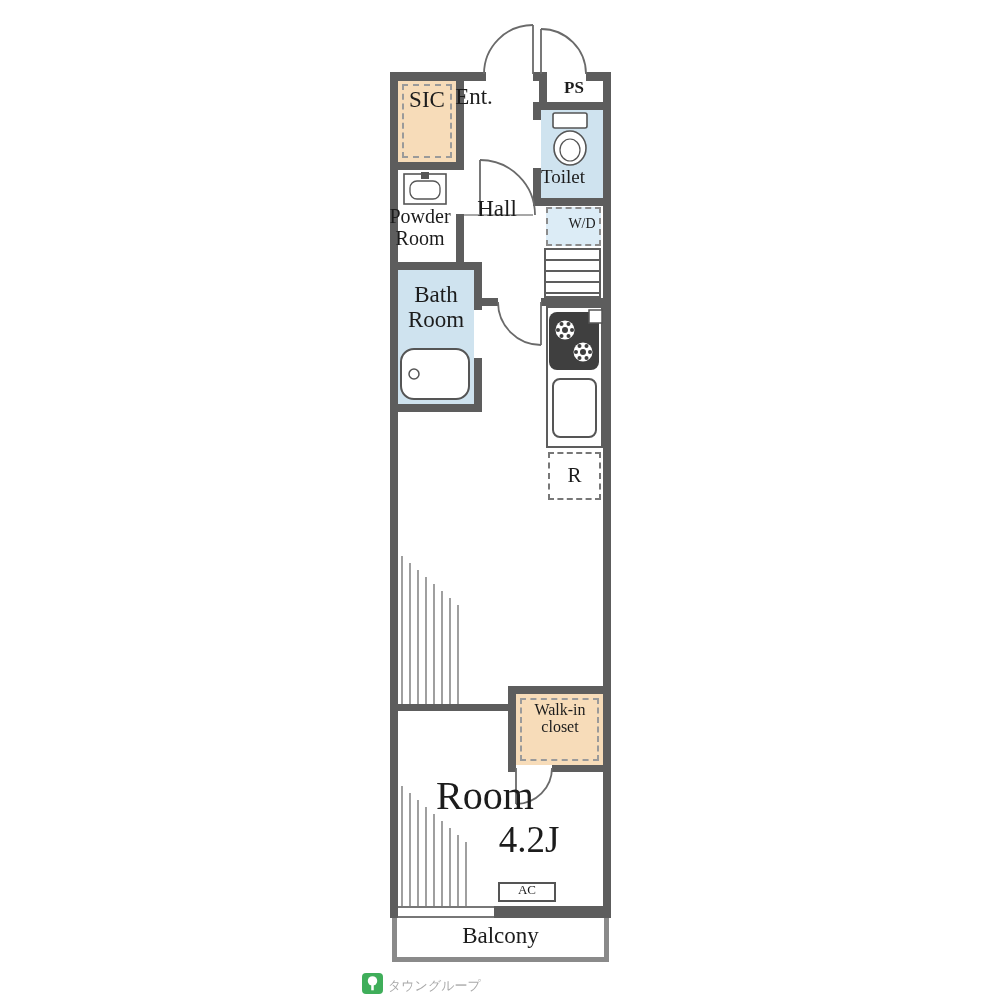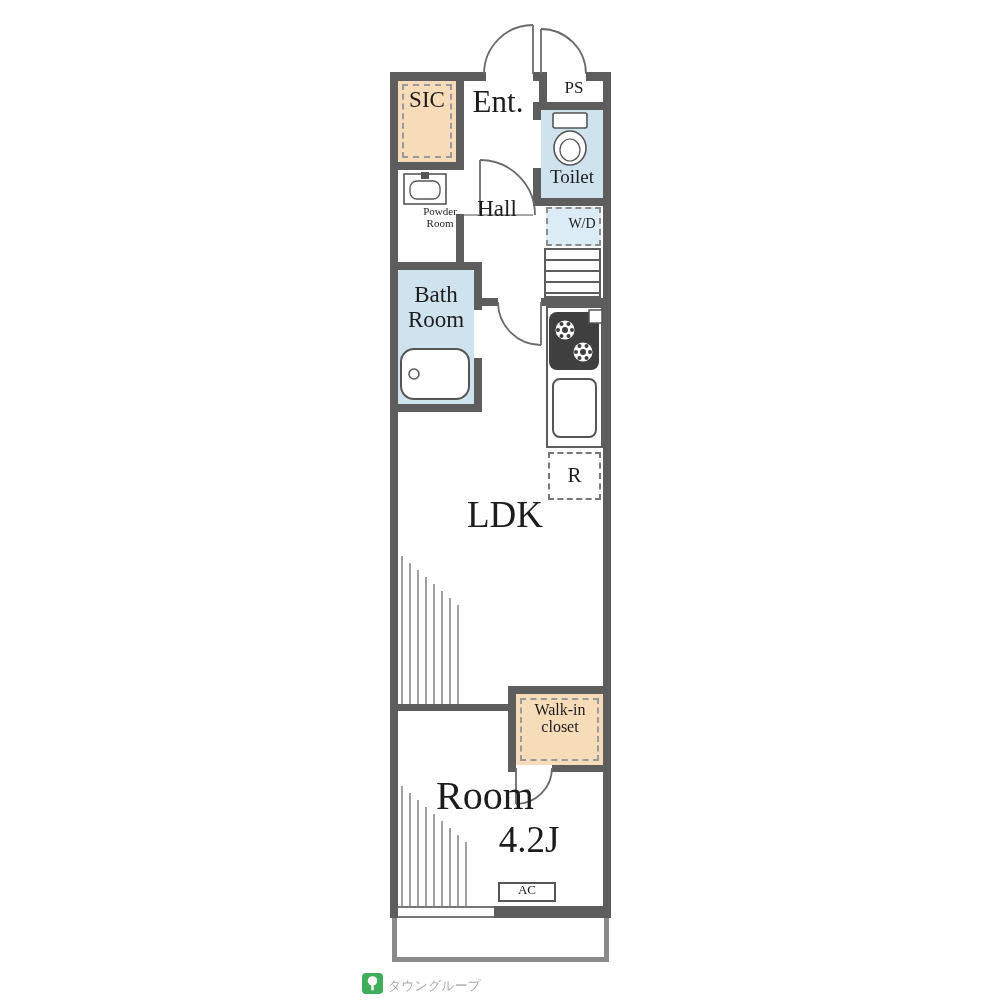--- a/index.html
+++ b/index.html
@@ -141,42 +141,42 @@
       <line x1="426" y1="807" x2="426" y2="906"></line>
       <line x1="434" y1="814" x2="434" y2="906"></line>
       <line x1="442" y1="821" x2="442" y2="906"></line>
       <line x1="450" y1="828" x2="450" y2="906"></line>
       <line x1="458" y1="835" x2="458" y2="906"></line>
       <line x1="466" y1="842" x2="466" y2="906"></line>
     </g>
   </svg>
 
   <div class="lbl" style="left:398px;top:88px;width:58px;font-size:23px;">SIC</div>
-  <div class="lbl" style="left:462px;top:85px;width:72px;font-size:31px;">Ent.</div>
-  <div class="lbl" style="left:547px;top:79px;width:54px;font-size:17px;">PS</div>
-  <div class="lbl" style="left:541px;top:167px;width:62px;font-size:19px;">Toilet</div>
-  <div class="lbl" style="left:408px;top:206px;width:64px;font-size:11px;">
+  <div class="lbl" style="left:438px;top:85px;width:72px;font-size:23px;">Ent.</div>
+  <div class="lbl" style="left:547px;top:79px;width:54px;font-size:17px;font-weight:bold;">PS</div>
+  <div class="lbl" style="left:541px;top:167px;width:40px;font-size:19px;">Toilet</div>
+  <div class="lbl" style="left:388px;top:206px;width:64px;font-size:20px;">
     <span>Powder</span>
     <span>Room</span>
   </div>
   <div class="lbl" style="left:460px;top:197px;width:74px;font-size:23px;">Hall</div>
   <div class="lbl" style="left:546px;top:216px;width:72px;font-size:14px;">W/D</div>
   <div class="lbl" style="left:398px;top:283px;width:76px;font-size:23px;">
     <span>Bath</span>
     <span>Room</span>
   </div>
   <div class="lbl" style="left:548px;top:464px;width:53px;font-size:21px;">R</div>
-  <div class="lbl" style="left:430px;top:495px;width:150px;font-size:37px;">LDK</div>
   <div class="lbl" style="left:516px;top:701px;width:88px;font-size:16px;">
     <span>Walk-in</span>
     <span>closet</span>
   </div>
   <div class="lbl" style="left:410px;top:774px;width:150px;font-size:40px;">Room</div>
   <div class="lbl" style="left:410px;top:820px;width:150px;font-size:37px;margin-left:44px;">4.2J</div>
   <div class="lbl" style="left:498px;top:883px;width:58px;font-size:13px;">AC</div>
+  <div class="lbl" style="left:392px;top:924px;width:217px;font-size:23px;">Balcony</div>
 
   <div class="abs" style="left:362px;top:973px;width:21px;height:21px;background:#3fae5a;border-radius:4px;">
     <svg width="21" height="21" viewBox="0 0 20 20">
       <circle cx="10" cy="7.5" r="4.5" fill="#fff"></circle>
       <rect x="8.8" y="9" width="2.4" height="7.5" fill="#fff"></rect>
     </svg>
   </div>
   <div class="abs" id="brand-text" style="left:388px;top:977px;font-size:13px;text-align:right;">タウングループ</div>
 
 </div>

